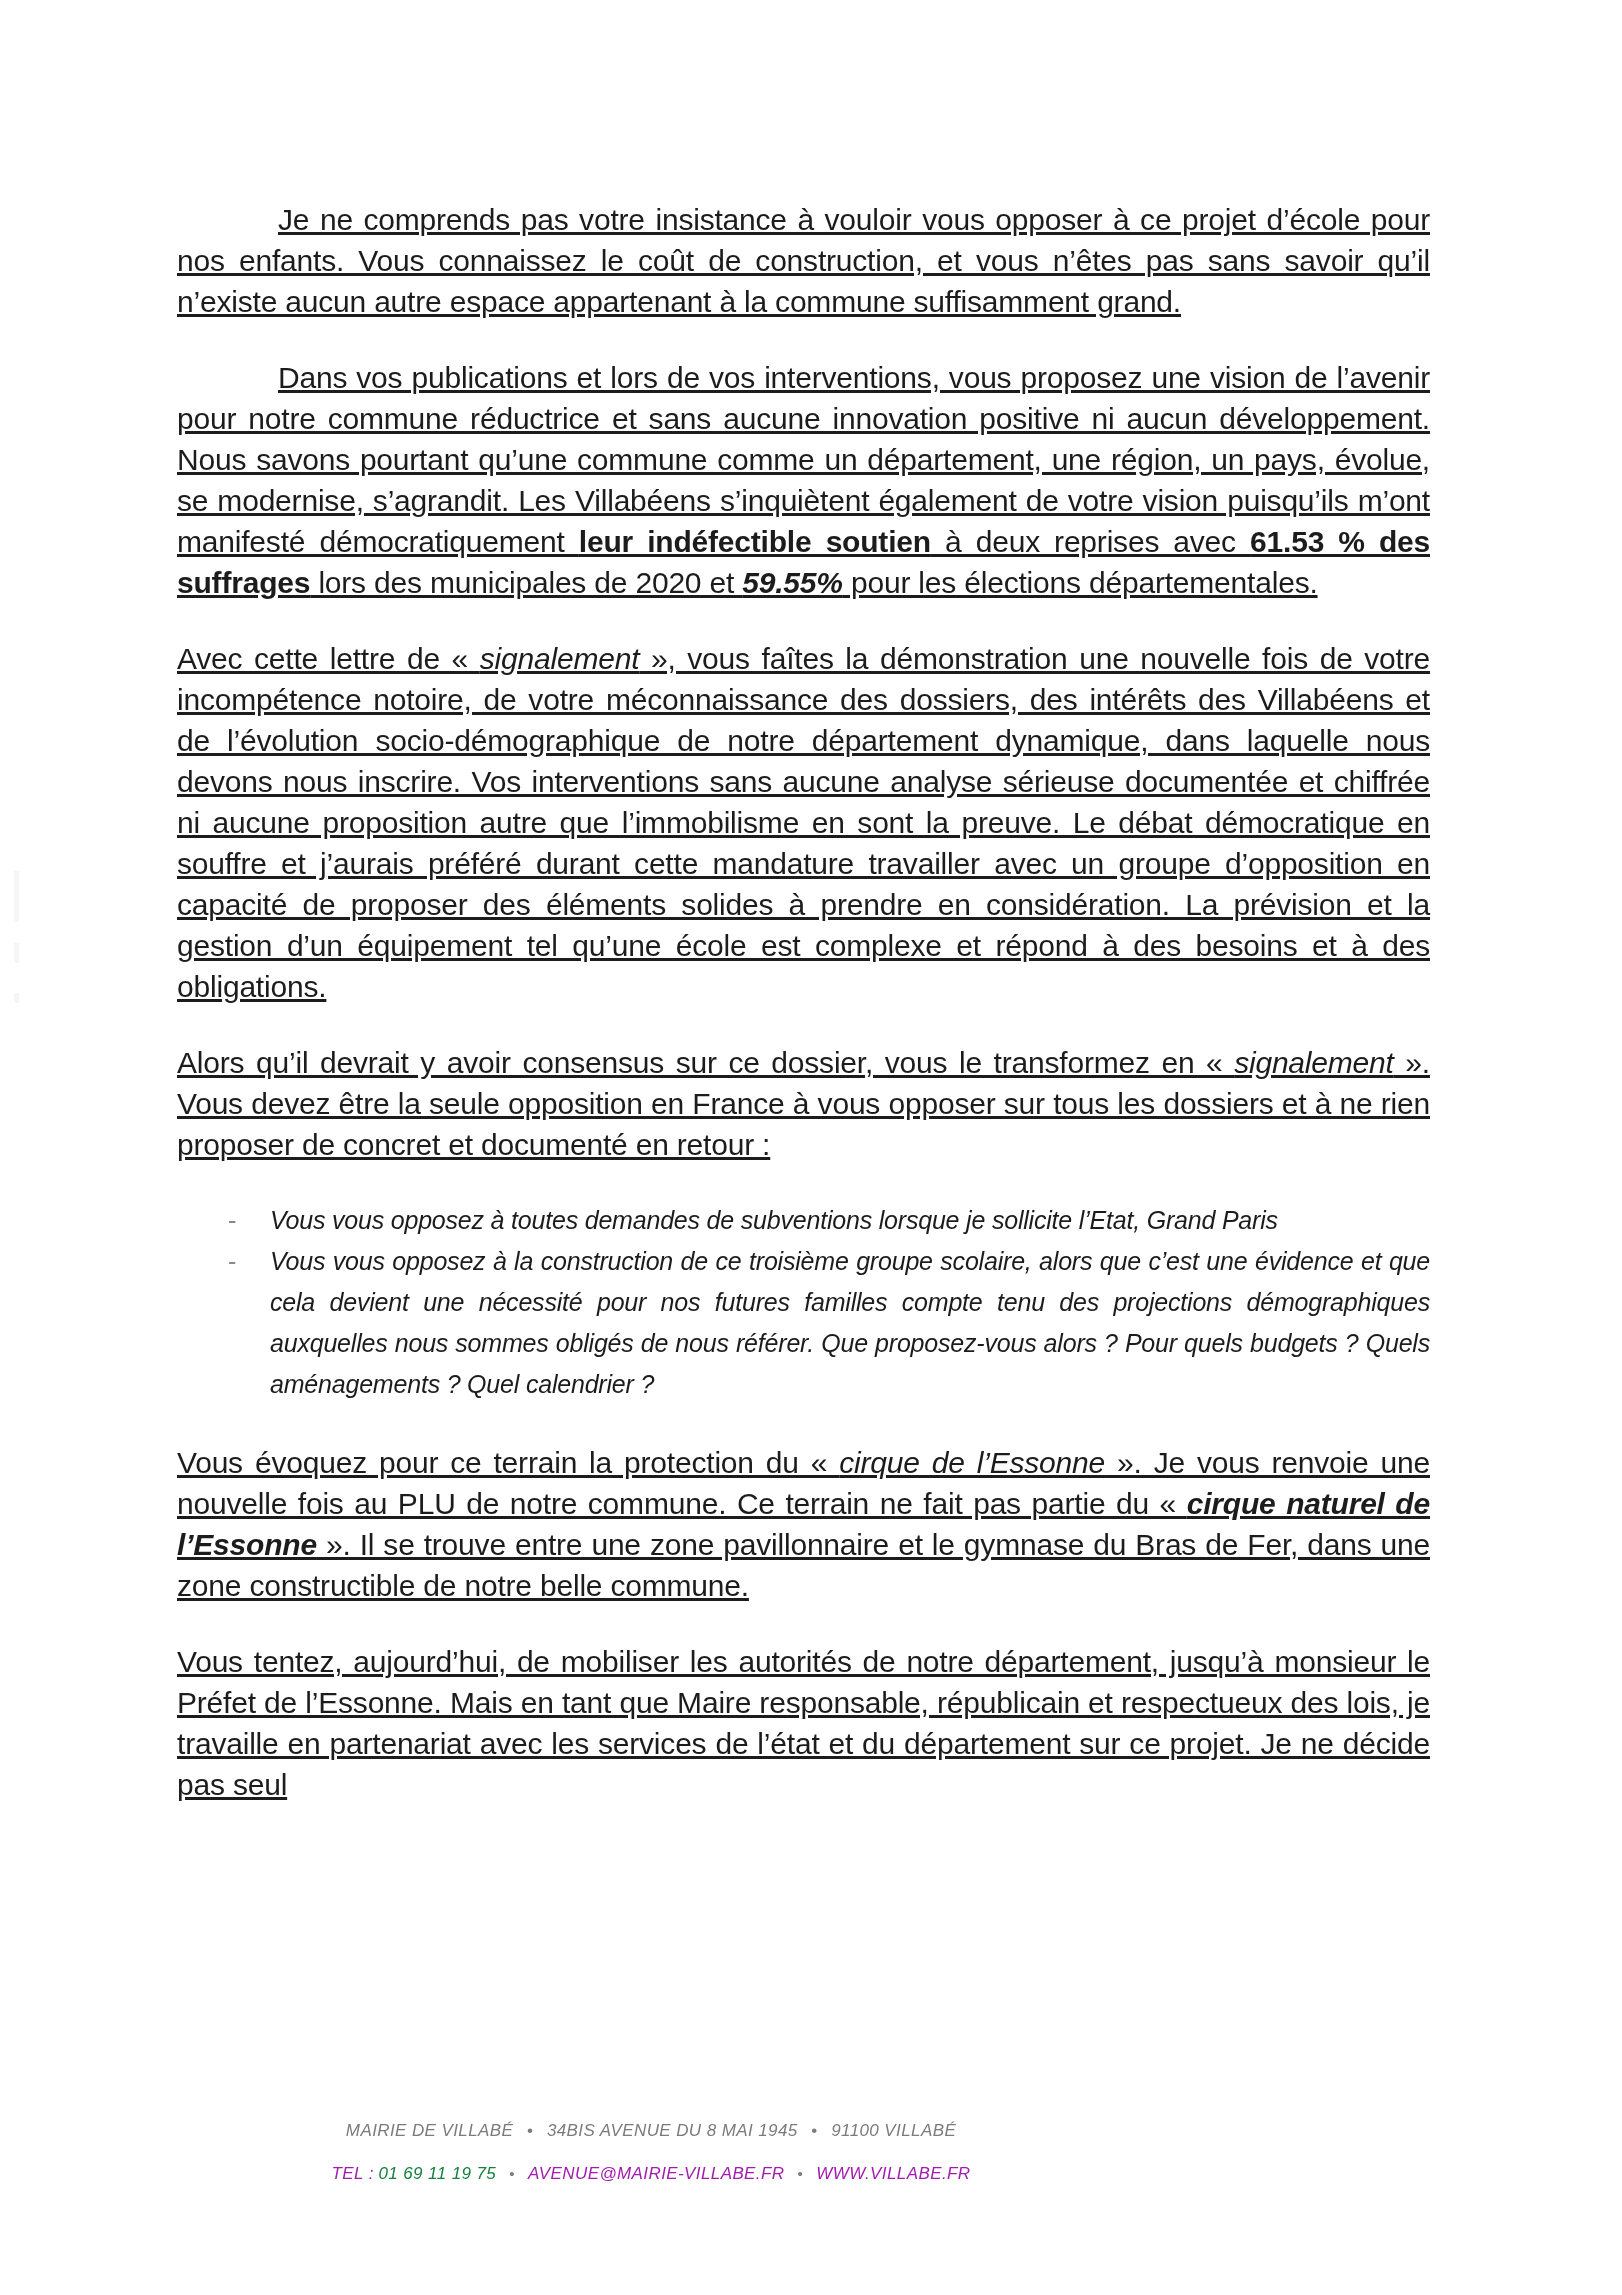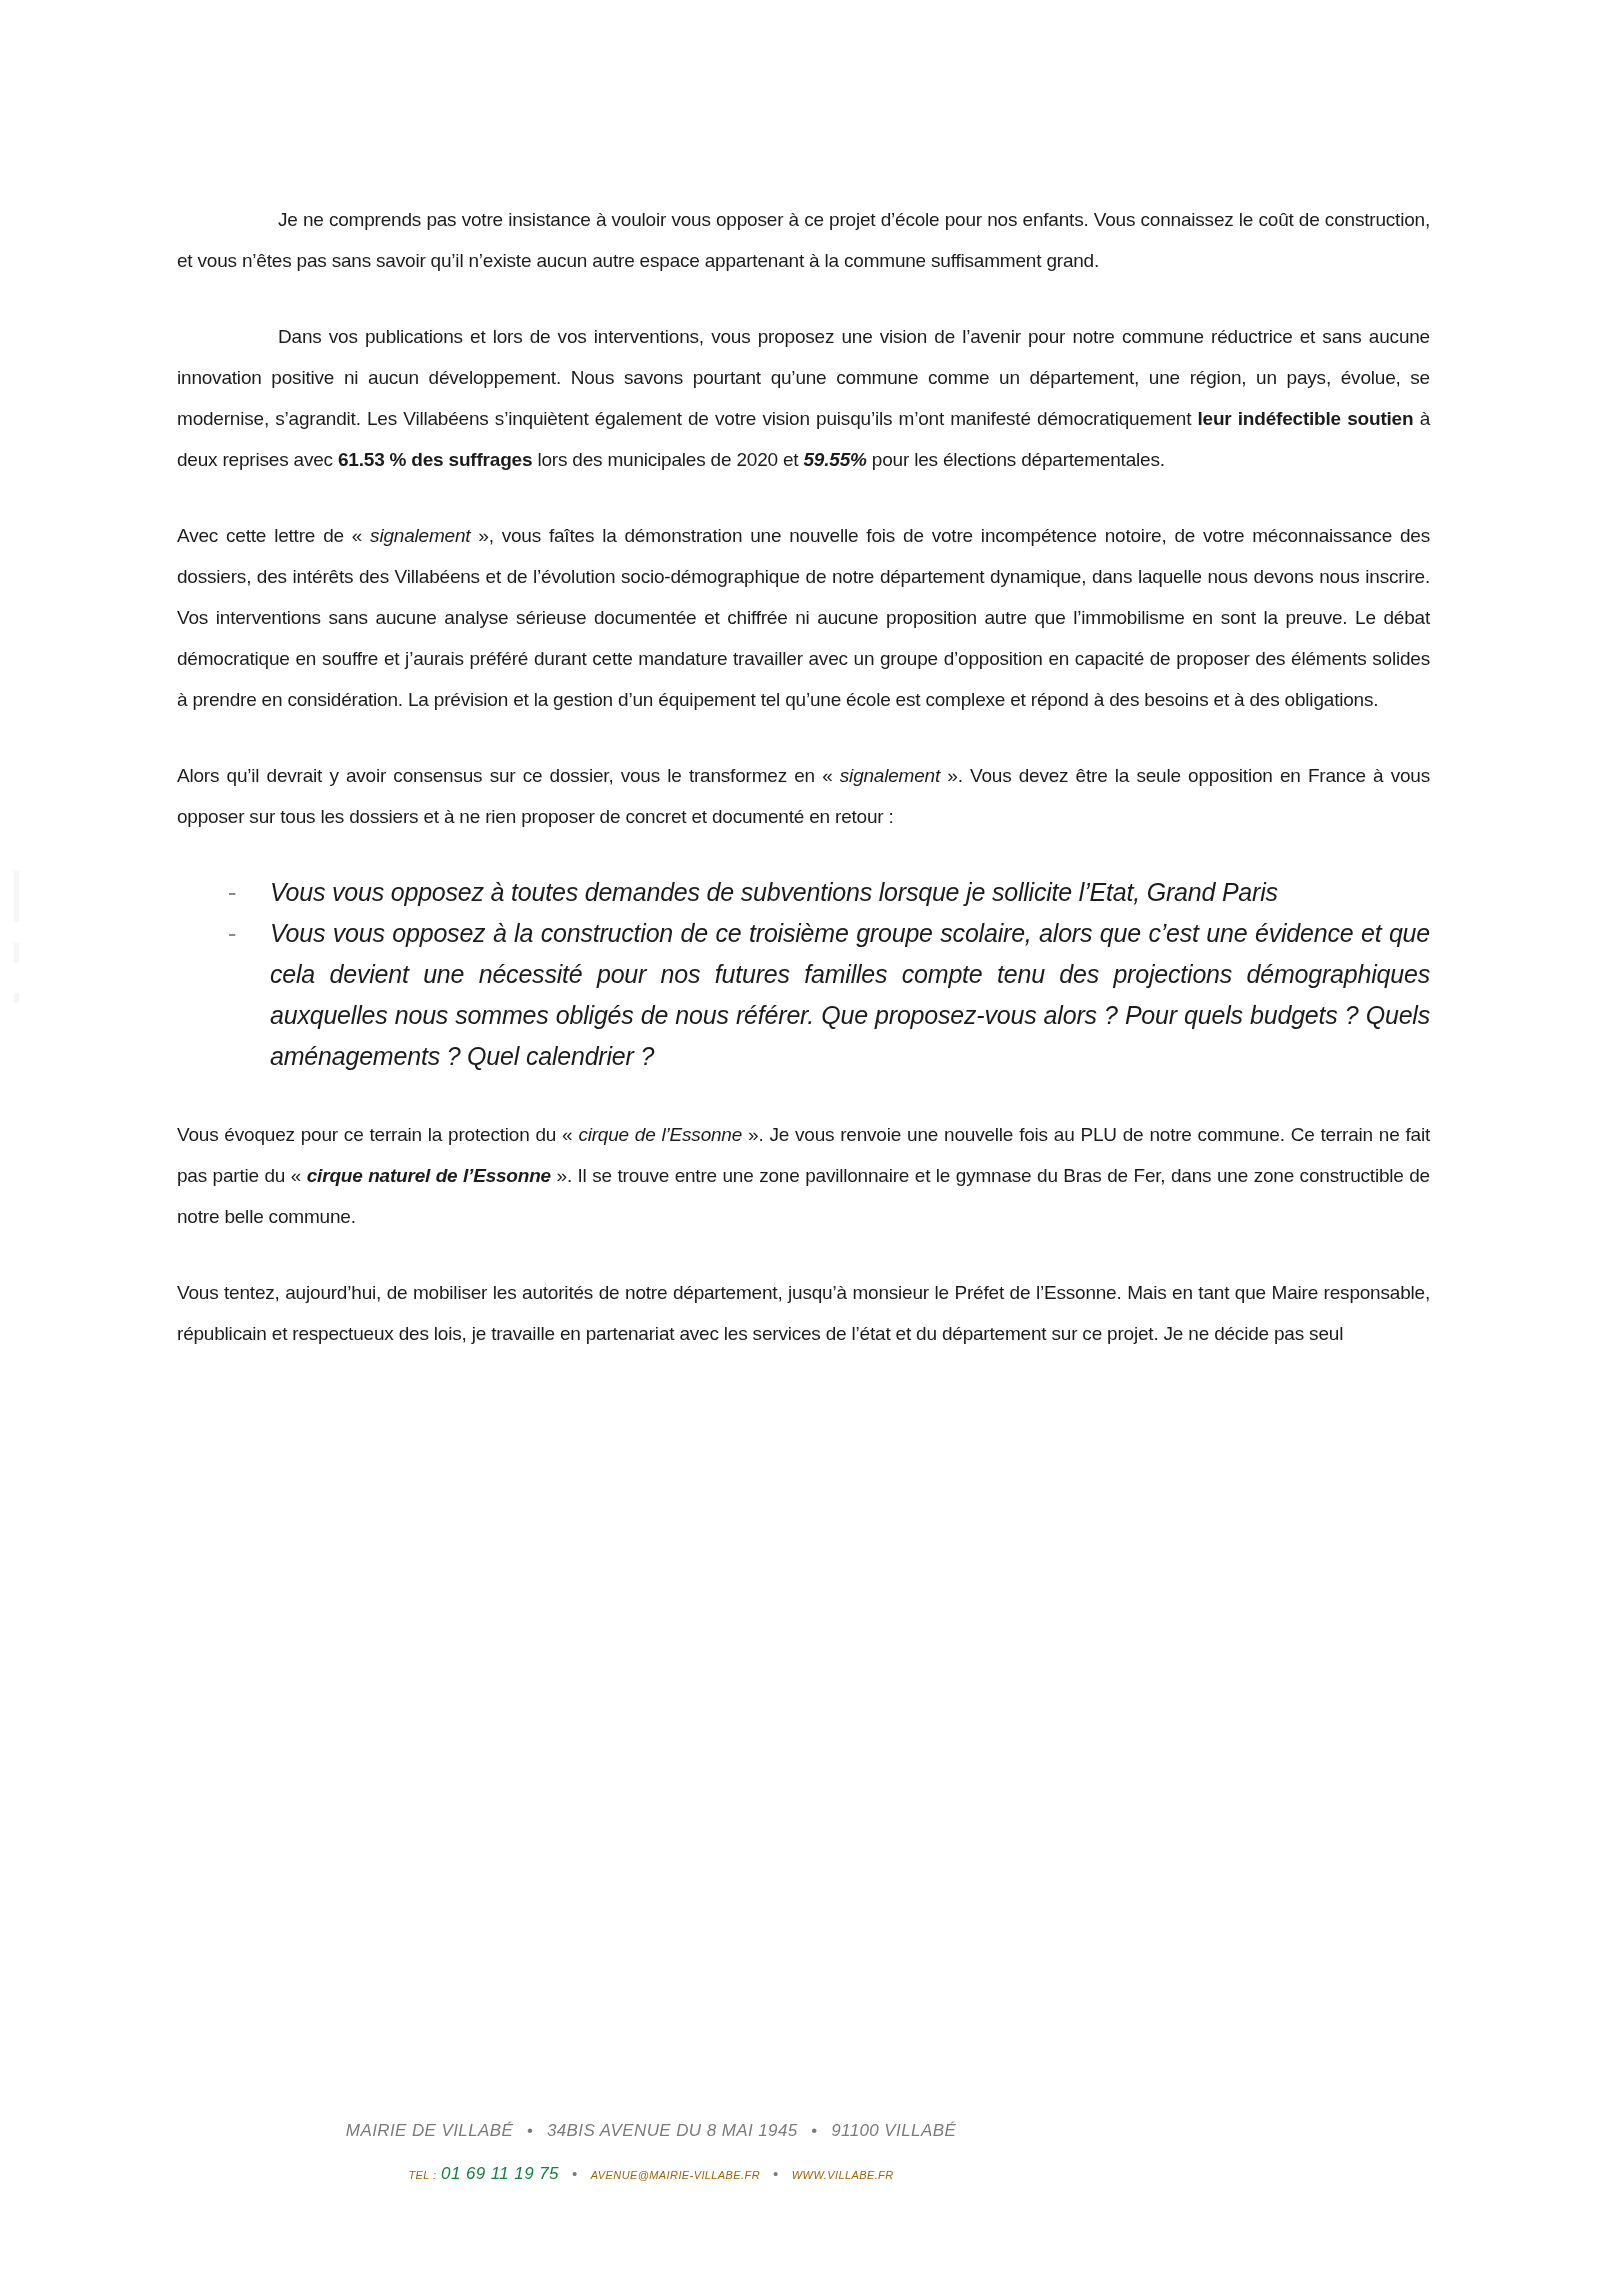--- a/index.html
+++ b/index.html
@@ -15,26 +15,27 @@
       font-family: "Liberation Sans", "DejaVu Sans", sans-serif;
       color: #1c1c1c;
     }
     .page {
       position: absolute;
       left: 177px;
       top: 199px;
       width: 1253px;
     }
     .para {
-      font-size: 19px;
+      font-size: 30px;
       line-height: 41px;
       text-align: justify;
       margin: 0 0 35px 0;
       letter-spacing: -0.2px;
       word-spacing: 0px;
+      text-decoration: underline;
     }
     .para.indent { text-indent: 101px; }
     .bold { font-weight: bold; }
     .ital { font-style: italic; }
     .boldital { font-weight: bold; font-style: italic; }
 
     .bullets {
       list-style: none;
       margin: 0 0 37px 0;
       padding: 0;
@@ -69,21 +70,21 @@
       left: 0;
       width: 1302px;
       text-align: center;
       font-style: italic;
       color: #7b7b7b;
       letter-spacing: 0.4px;
     }
     .footer.line1 { top: 2121px; font-size: 17px; }
     .footer.line2 { top: 2164px; font-size: 15px; }
     .footer .sep { margin: 0 8.5px; font-style: normal; }
-    .footer .faint { color: #a16207; font-size: 11px; }
+    .footer .faint { color: #a21caf; font-size: 17px; }
     .footer .tel-num { color: #15803d; font-size: 17px; }
 
     .scan-mark {
       position: absolute;
       left: 13.5px;
       width: 5px;
       background: #f6f6f6;
     }
   </style>
 </head>

